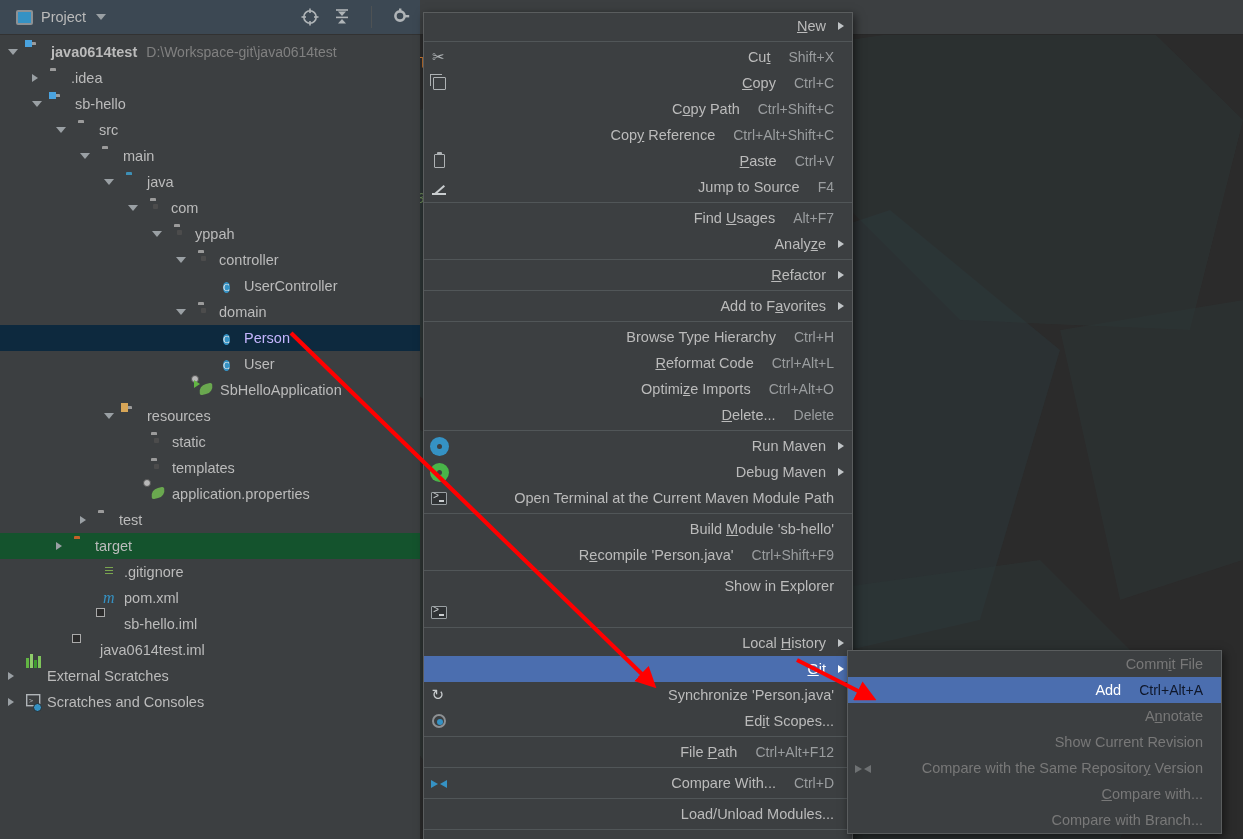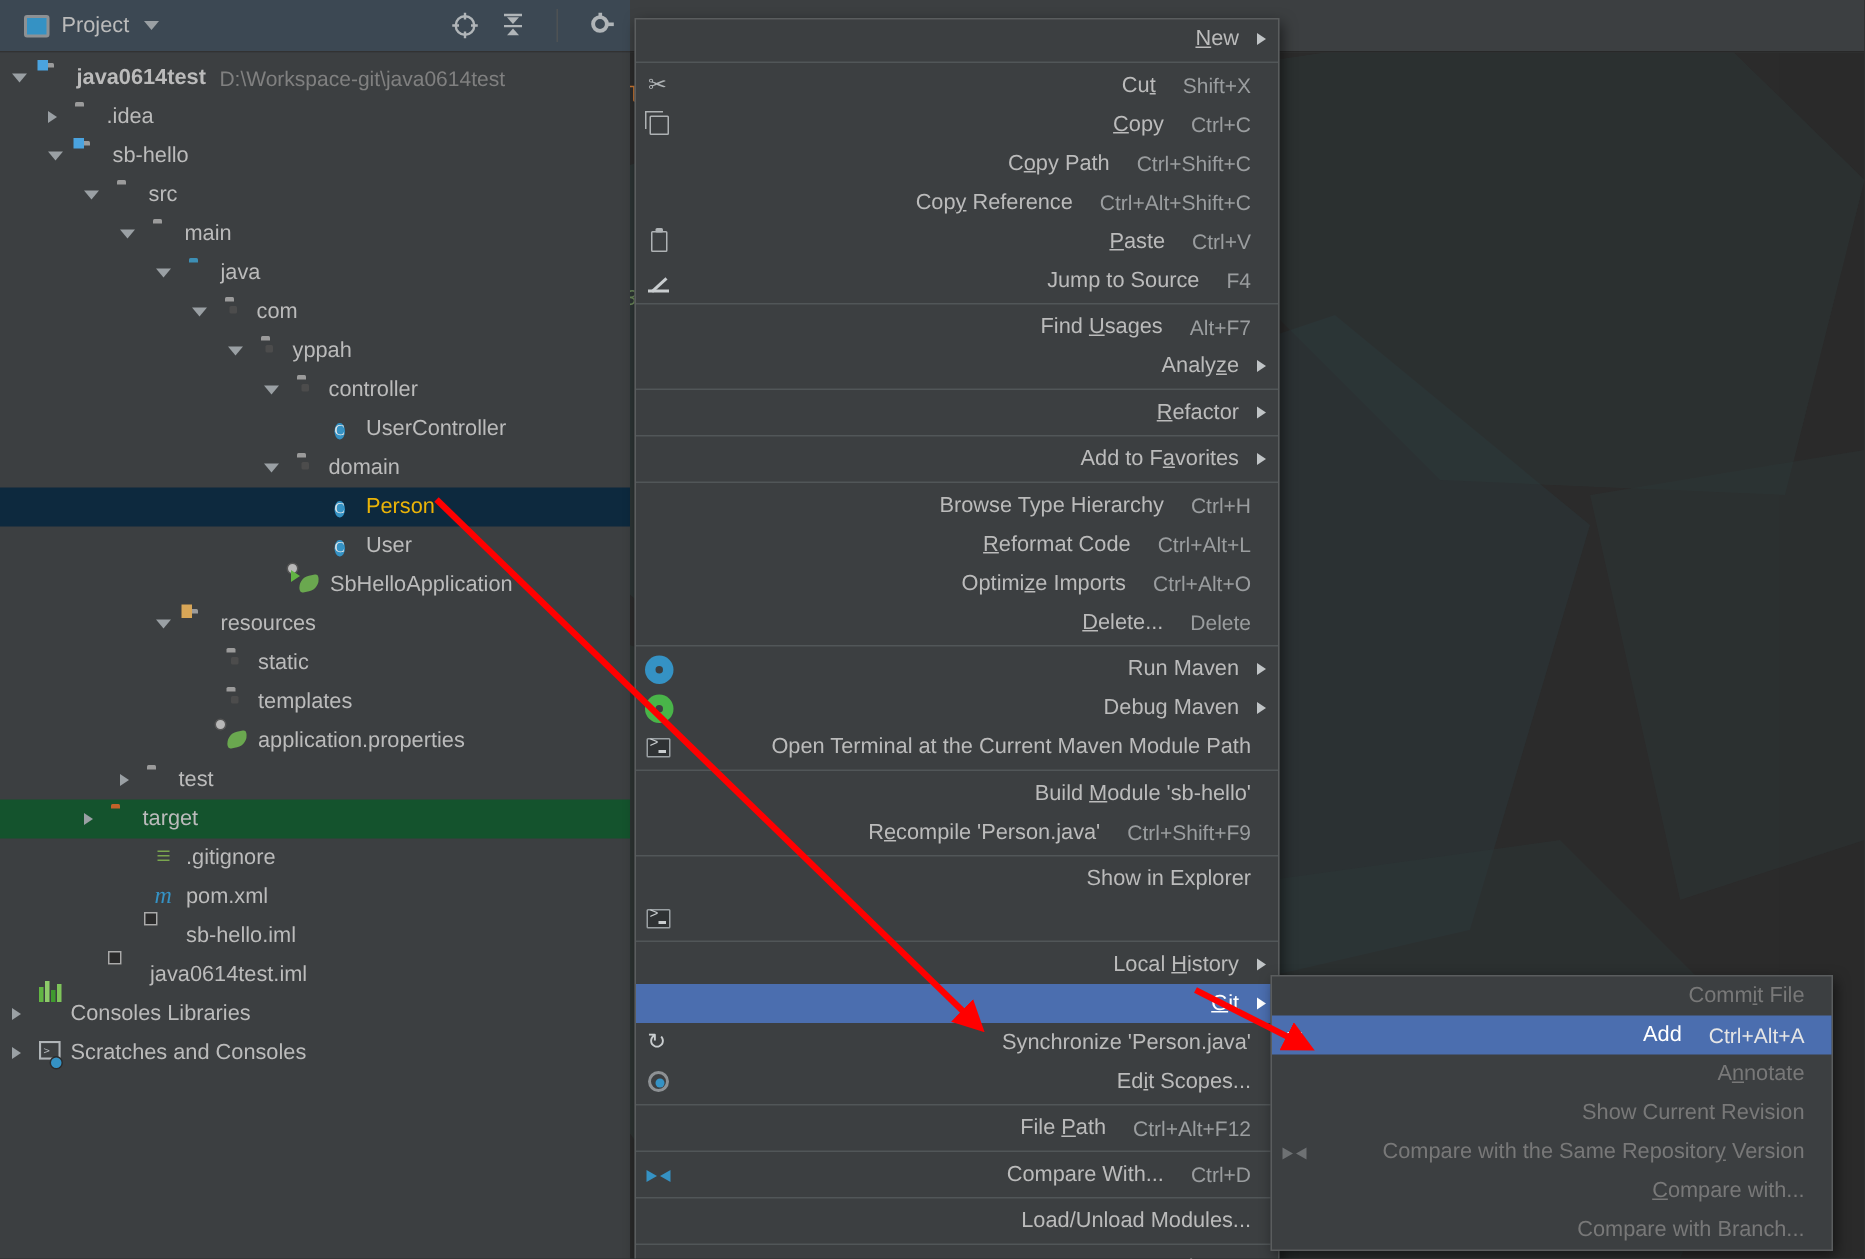--- a/index.html
+++ b/index.html
@@ -49,21 +49,21 @@
   .hdr-right { margin-left:auto; display:flex; align-items:center; gap:14px; padding-right:4px; }
   .hdr-ico { width:18px;height:18px; position:relative; }
 
   #tree { position:relative; padding-top:4px; }
   .row {
     height:26px; display:flex; align-items:center; position:relative;
     white-space:nowrap; font-size:14.5px; color:#a9b7c6;
   }
   .row .lbl { color:#bbbbbb; }
   .row.sel { background:#0d293e; }
-  .row.sel .lbl { color:#eab308; }
+  .row.sel .lbl { color:#c4b5fd; }
   .row.hov { background:#14532d; }
   .tri {
     width:0;height:0;border-left:6px solid #9aa0a4;border-top:4.5px solid transparent;
     border-bottom:4.5px solid transparent; flex:0 0 auto;
   }
   .tri.open {
     border-left:5px solid transparent;border-right:5px solid transparent;
     border-top:6px solid #9aa0a4; border-bottom:0;
   }
   .tri.none { border:0; width:0; }
@@ -111,21 +111,21 @@
     padding:0 8px 0 0; cursor:default;
   }
   .mi .mi-ico { width:30px; flex:0 0 30px; display:flex; align-items:center; justify-content:center; height:100%; }
   .mi .mi-lbl { flex:1 1 auto; white-space:nowrap;text-align:right; }
   .mi .mi-key { color:#9a9d9f; font-size:14px; margin-left:18px; white-space:nowrap; }
   .mi .mi-arrow {
     width:0;height:0;border-left:6px solid #c0c4c6;border-top:4.5px solid transparent;
     border-bottom:4.5px solid transparent; margin-left:12px; flex:0 0 auto;
   }
   .mi.hl { background:#4b6eaf; color:#ffffff; }
-  .mi.hl .mi-key { color:#e5e5e5; }
+  .mi.hl .mi-key { color:#0f172a; }
   .mi.hl .mi-arrow { border-left-color:#ffffff; }
   .mi.dis { color:#787878; }
   .msep { height:1px; background:#515658; margin:2px 0; }
   .mnem { text-decoration:underline; }
 
   
   .gi { display:block; }
   .gi-cut { width:14px;height:14px; color:#aeb2b4; font-size:15px; line-height:14px; }
   .gi-copy { width:13px;height:13px; border:1.5px solid #aeb2b4; position:relative; border-radius:1px;}
   .gi-copy:before{content:"";position:absolute;left:-4px;top:-4px;width:11px;height:11px;border:1.5px solid #aeb2b4;border-right:0;border-bottom:0;}
@@ -385,21 +385,21 @@
         <span class="tri none" style="width: 11px;"></span>
         <span class="spacer" style="width: 6px;"></span>
         <span class="ico"><span class="imlico"></span></span>
         <span class="lbl">java0614test.iml</span>
       </div>
       <div class="row">
         <span class="spacer" style="width: 8px;"></span>
         <span class="tri "></span>
         <span class="spacer" style="width: 6px;"></span>
         <span class="ico"><span class="libico"><span style="left:0;height:10px;background:#62b543"></span><span style="left:4px;height:14px;background:#8ecb6a"></span><span style="left:8px;height:8px;background:#3f9a2f"></span><span style="left:12px;height:12px;background:#7ec45a"></span></span></span>
-        <span class="lbl">Consoles Libraries</span>
+        <span class="lbl">External Scratches</span>
       </div>
       <div class="row">
         <span class="spacer" style="width: 8px;"></span>
         <span class="tri "></span>
         <span class="spacer" style="width: 6px;"></span>
         <span class="ico"><span class="scratchico"><svg width="15" height="14" viewBox="0 0 15 14">
               <rect x="0.7" y="0.7" width="13" height="11" fill="none" stroke="#b0b5b8" stroke-width="1.4"></rect>
               <text x="3" y="8.6" font-size="7" fill="#b0b5b8" font-family="monospace">&gt;</text>
             </svg><span class="clk"></span></span></span>
         <span class="lbl">Scratches and Consoles</span>

